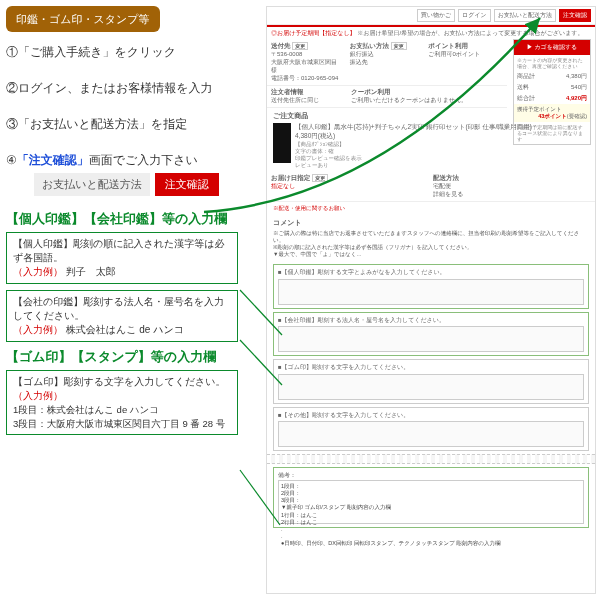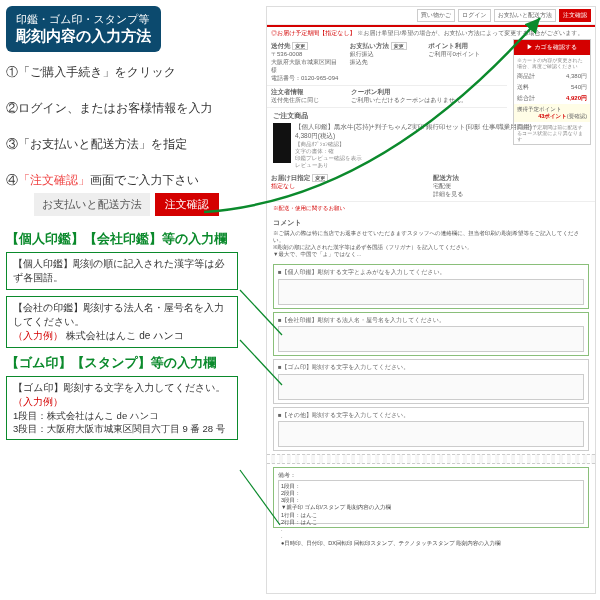--- a/index.html
+++ b/index.html
@@ -1,23 +1,23 @@
 <!DOCTYPE html>
 <html><head>
 <meta charset="utf-8">
 <style>
   * { box-sizing: border-box; margin: 0; padding: 0; }
   body { font-family: "Hiragino Kaku Gothic Pro", Meiryo, sans-serif; font-size: 11px; background: #fff; width: 600px; height: 600px; position: relative; color: #333; }
-  .header-badge { background: #0c4a6e; color: #fff; padding: 6px 10px; border-radius: 6px; display: inline-block; margin: 6px 0 8px 6px; line-height: 1.3; }
+  .header-badge { background: #a16207; color: #fff; padding: 6px 10px; border-radius: 6px; display: inline-block; margin: 6px 0 8px 6px; line-height: 1.3; }
   .header-badge .small { font-size: 11px; display: block; }
   .header-badge .big { font-size: 15px; font-weight: bold; }
   .steps { margin-left: 6px; font-size: 12px; }
   .steps .step { margin: 4px 0; }
   .steps .arrow { color: #bbb; text-align: center; font-size: 10px; margin-left: 80px; }
-  .red { color: #ef4444; font-weight: normal; }
+  .red { color: #1d4ed8; font-weight: bold; }
   .tab-row { margin: 4px 0 14px 34px; }
   .tab-gray { background: #eee; color: #555; padding: 4px 8px; font-size: 11px; display: inline-block; }
   .tab-red { background: #d40000; color: #fff; padding: 4px 10px; font-size: 11px; display: inline-block; margin-left: 2px; }
   .section-title { color: #0b8a2c; font-weight: bold; font-size: 13px; margin: 6px 0 4px 6px; }
   .box { border: 1px solid #0b8a2c; margin: 2px 6px 6px 6px; padding: 4px 6px; width: 232px; font-size: 10px; line-height: 1.4; position: relative; }
   .box .lbl { font-size: 10px; }
   .ex-label { color: #d40000; }
   .gom-box .line { font-size: 9.5px; }
   .strong { font-weight: normal; }
   
@@ -49,21 +49,20 @@
   svg.connectors { position: absolute; left: 0; top: 0; width: 600px; height: 600px; pointer-events: none; }
 </style>
 </head>
 <body>
 
 
 
 
 <div class="header-badge">
   <span class="small">印鑑・ゴム印・スタンプ等</span>
-  <span class="big">彫刻内容の入力方法</span>
 </div>
 
 <div class="steps">
   <div class="step">①「ご購入手続き」をクリック</div>
   <div class="arrow">▼</div>
   <div class="step">②ログイン、またはお客様情報を入力</div>
   <div class="arrow">▼</div>
   <div class="step">③「お支払いと配送方法」を指定</div>
   <div class="arrow">▼</div>
   <div class="step">
@@ -72,20 +71,21 @@
 </div>
 
 <div class="tab-row">
   <span class="tab-gray">お支払いと配送方法</span>
   <span class="tab-red">注文確認</span>
 </div>
 
 <div class="section-title">【個人印鑑】【会社印鑑】等の入力欄</div>
 <div class="box">
   <div class="lbl">【個人印鑑】彫刻の順に記入された漢字等は必ず各国語。</div>
+  <div><span class="ex-label">（入力例）</span> <span>判子　太郎</span></div>
 </div>
 <div class="box">
   <div class="lbl">【会社の印鑑】彫刻する法人名・屋号名を入力してください。</div>
   <div><span class="ex-label">（入力例）</span> <span>株式会社はんこ de ハンコ</span></div>
 </div>
 
 <div class="section-title">【ゴム印】【スタンプ】等の入力欄</div>
 <div class="box gom-box">
   <div class="lbl"><span>【ゴム印】彫刻する文字を入力してください。</span>　<span class="ex-label">（入力例）</span></div>
   <div class="line"><span class="strong">1段目：</span><span>株式会社はんこ de ハンコ</span></div>

